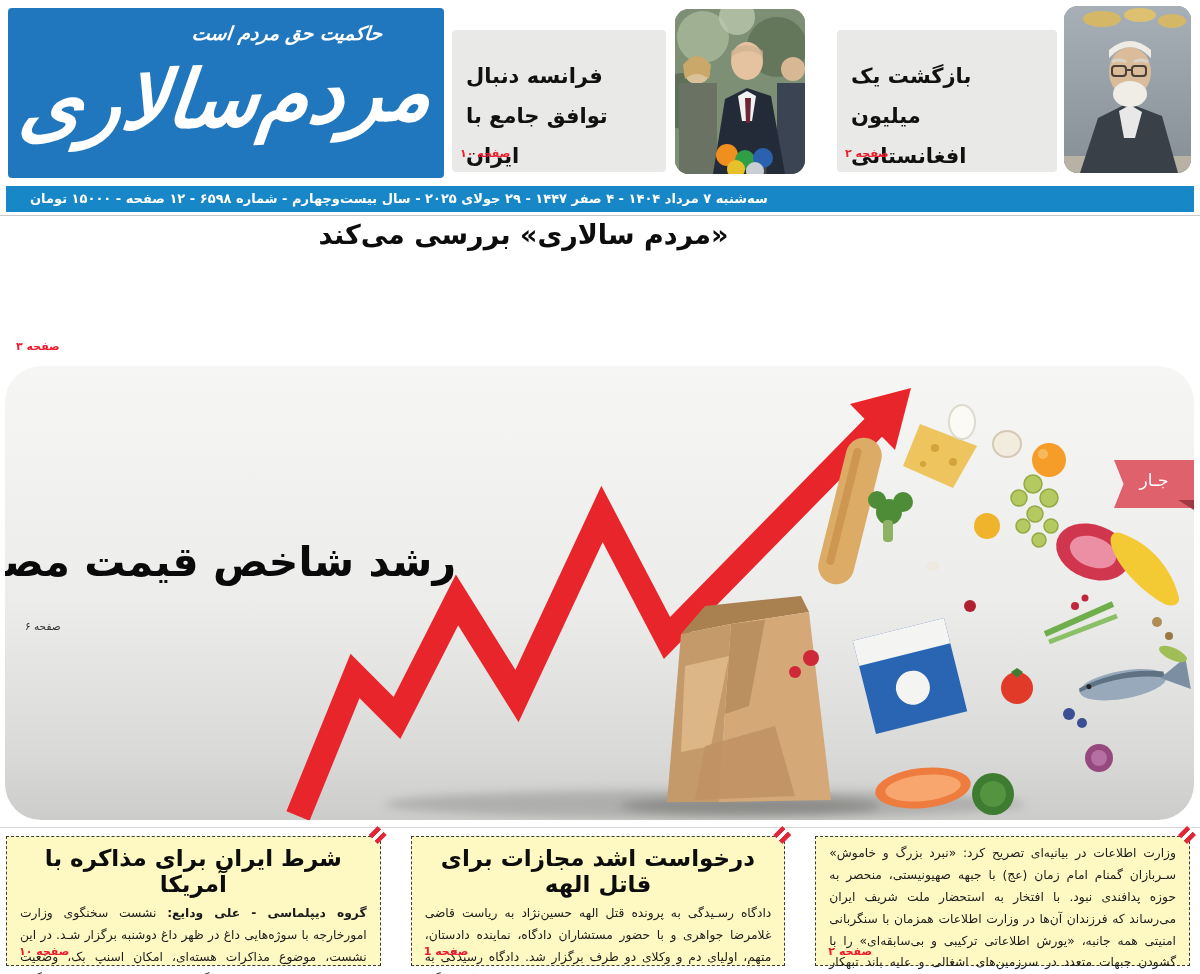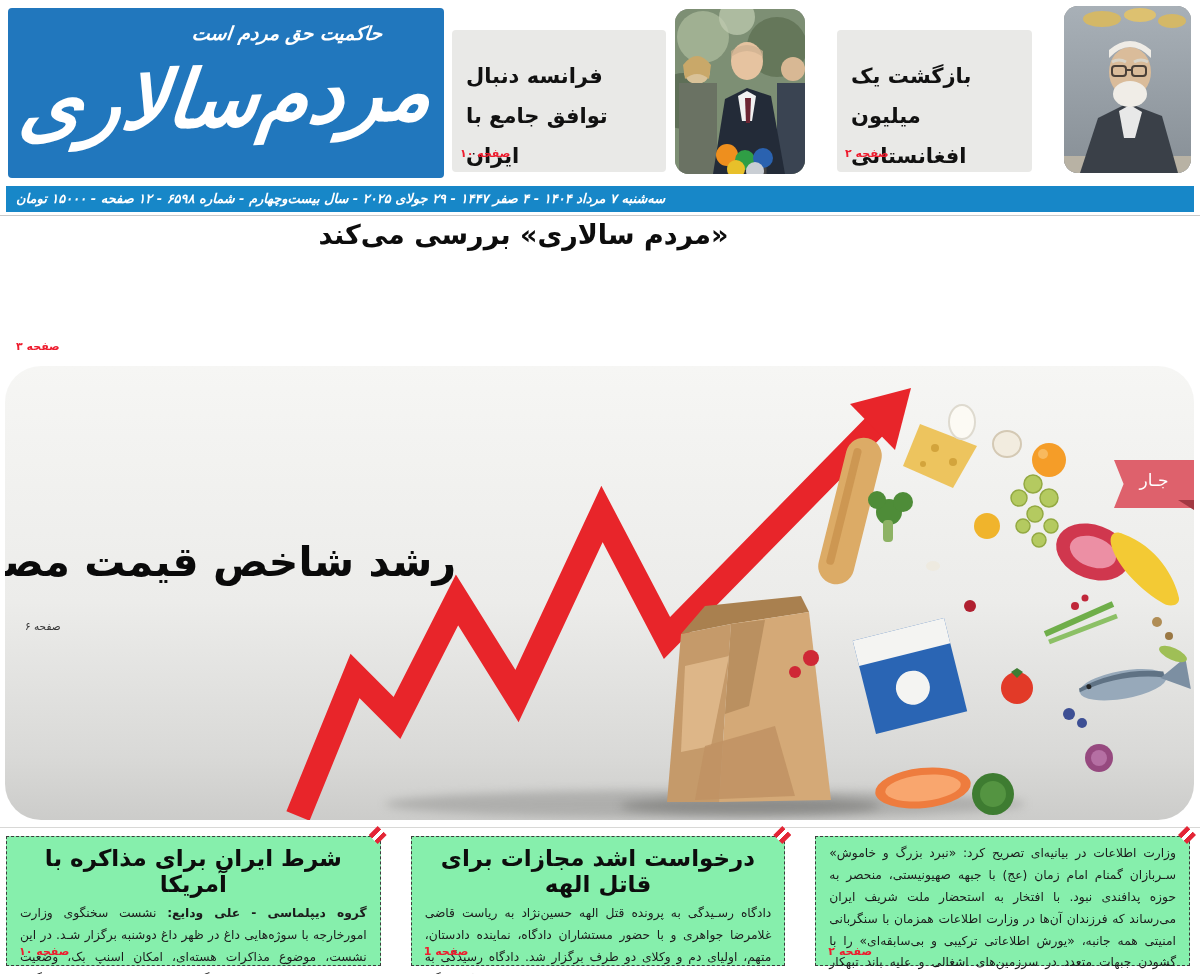--- a/index.html
+++ b/index.html
@@ -16,21 +16,21 @@
   
   .tbox{position:absolute;background:#e9e9e7;border-radius:4px;direction:rtl;}
   .tbox .t-line{text-align:left;padding:0 14px;font-size:21px;font-weight:800;color:#111;line-height:40px;}
   .tbox .t-pad{height:26px;}
   .t-page{position:absolute;left:8px;bottom:12px;font-size:11px;font-weight:bold;color:#ee1c2e;}
   .photo{position:absolute;border-radius:14px;overflow:hidden;background:#888;}
   .photo svg{display:block;width:100%;height:100%;}
   
   .dateline{position:absolute;left:6px;top:186px;width:1188px;height:26px;background:#1787c8;
             color:#fff;font-size:13px;font-weight:bold;line-height:26px;direction:rtl;
-            text-align:left;padding-left:10px;box-sizing:border-box;font-style:italic;}
+            text-align:left;padding-left:24px;box-sizing:border-box;}
   .rule1{position:absolute;left:0;top:215px;width:1200px;height:1px;background:#c9c9c9;}
   .rule2{position:absolute;left:0;top:827px;width:1200px;height:1px;background:#d8d8d6;}
   
   .lead-kicker{position:absolute;left:0;top:219px;width:1047px;text-align:center;direction:rtl;
             font-size:27px;font-weight:800;color:#0d0d0d;}
   .lead-headline{position:absolute;left:0;top:248px;width:1200px;text-align:center;direction:rtl;
             font-size:60px;font-weight:900;color:#0a0a0a;letter-spacing:-1px;}
   .lead-page{position:absolute;left:16px;top:340px;font-size:11px;font-weight:bold;color:#ee1c2e;}
   
   .feature{position:absolute;left:5px;top:366px;width:1189px;height:454px;border-radius:36px;
@@ -42,21 +42,21 @@
             direction:rtl;white-space:nowrap;letter-spacing:-1px;}
   .f-page{position:absolute;left:20px;top:254px;font-size:10.5px;font-weight:normal;color:#333;}
   .ribbon{position:absolute;right:0;top:94px;width:80px;height:48px;background:#de616c;
             clip-path:polygon(0 0,100% 0,100% 100%,0 100%,12% 50%);
             color:#fff;font-size:17px;font-weight:normal;text-align:center;line-height:40px;direction:rtl;}
   .ribbon-fold{position:absolute;right:0;top:134px;width:0;height:0;
             border-left:16px solid transparent;border-top:10px solid #a23842;}
   
   .articles{position:absolute;left:6px;top:836px;width:1184px;height:130px;display:flex;
             direction:rtl;gap:30px;}
-  .article{position:relative;flex:1;background:#86efac;border:1.5px dashed #3c3c3c;
+  .article{position:relative;flex:1;background:#fef9c3;border:1.5px dashed #3c3c3c;
             box-sizing:border-box;padding:6px 13px 24px;direction:rtl;}
   .ornament{position:absolute;top:-11px;right:-7px;width:18px;height:18px;
             background:linear-gradient(135deg,#e32636 42%,#fff 42%,#fff 58%,#e32636 58%);
             clip-path:polygon(50% 0,100% 50%,50% 100%,0 50%);}
   .a-title{margin:2px 0 6px;text-align:center;font-size:23px;font-weight:800;color:#0d0d0d;}
   .a-body{margin:0;font-size:12.3px;line-height:1.78;text-align:justify;color:#1c1c1c;}
   .a-body b{font-weight:800;}
   .a-page{position:absolute;left:12px;bottom:7px;font-size:11px;font-weight:bold;color:#ee1c2e;}
 </style>
 </head>
@@ -96,21 +96,21 @@
       <line x1="72" y1="150" x2="72" y2="165" stroke="#333" stroke-width="3"></line>
       <line x1="90" y1="148" x2="90" y2="165" stroke="#444" stroke-width="3"></line>
       <circle cx="52" cy="146" r="11" fill="#ee8f1e"></circle>
       <circle cx="70" cy="151" r="10" fill="#2f9e45"></circle>
       <circle cx="88" cy="149" r="10" fill="#2a62b0"></circle>
       <circle cx="61" cy="160" r="9" fill="#e8c02a"></circle>
       <circle cx="80" cy="162" r="9" fill="#c9ced4"></circle>
     </svg>
   </div>
 
-  <div class="tbox" style="left:837px;top:30px;width:195px;height:142px;">
+  <div class="tbox" style="left:837px;top:30px;width:220px;height:142px;">
     <div class="t-pad"></div>
     <div class="t-line">بازگشت یک میلیون</div>
     <div class="t-line">افغانستانی غیرمجاز</div>
     <div class="t-page">صفحه ۲</div>
   </div>
   <div class="photo" style="left:1064px;top:6px;width:127px;height:167px;">
     <svg viewBox="0 0 127 167">
       <defs>
         <linearGradient id="bgw" x1="0" y1="0" x2="0" y2="1">
           <stop offset="0" stop-color="#a8b0b7"></stop>

